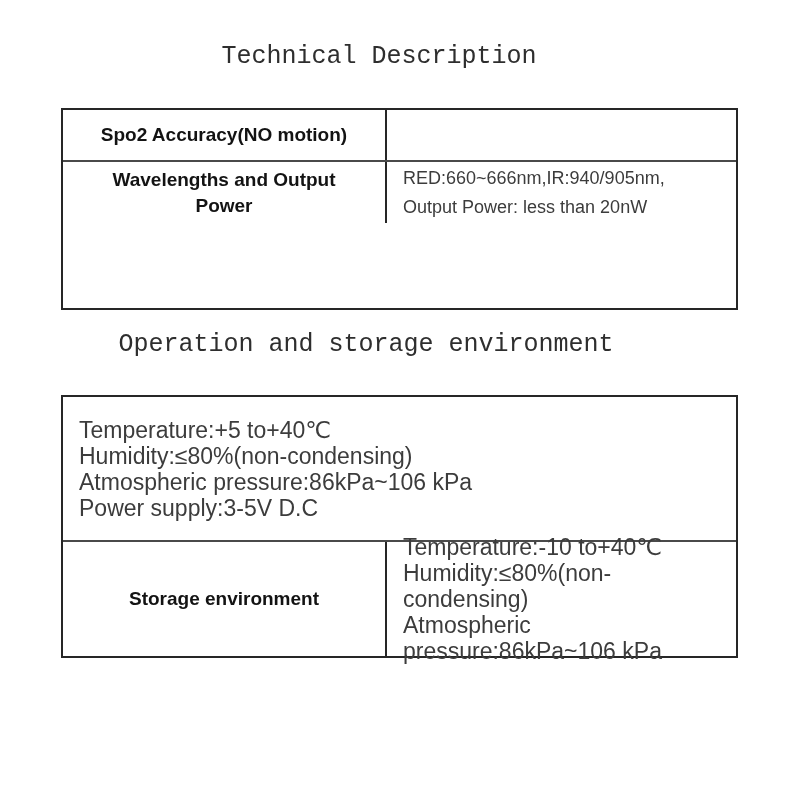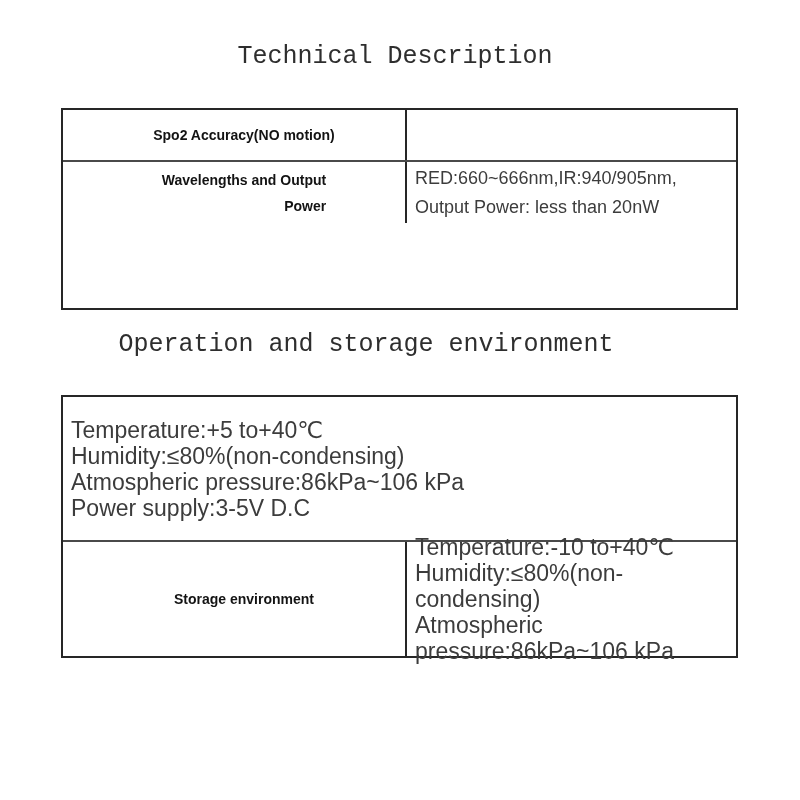--- a/index.html
+++ b/index.html
@@ -18,21 +18,21 @@
     position: absolute;
     text-align: center;
     font-family: "Liberation Mono", "DejaVu Sans Mono", monospace;
     font-size: 25px;
     font-weight: 400;
     color: #2e2e2e;
     white-space: nowrap;
   }
   #heading-technical {
     top: 42px;
-    left: 16px;
+    left: 0;
     width: 758px;
   }
   #heading-environment {
     top: 330px;
     left: 0;
     width: 732px;
   }
   .spec-table {
     position: absolute;
     left: 61px;
@@ -58,40 +58,39 @@
   .cell {
     box-sizing: border-box;
     display: flex;
     align-items: center;
   }
   .cell-label {
     width: 324px;
     flex: 0 0 324px;
     border-right: 2px solid #262626;
     justify-content: center;
-    text-align: right;
+    text-align: center;
     font-weight: 700;
-    font-size: 14px;
+    font-size: 19px;
     line-height: 26px;
     color: #131313;
     white-space: pre-line;
-    margin-left: 20px;
   }
   .cell-value {
     flex: 1 1 auto;
     justify-content: center;
     text-align: center;
     font-size: 18px;
     color: #3c3c3c;
     white-space: pre-line;
   }
   .cell-value.left {
     justify-content: flex-start;
     text-align: left;
-    padding-left: 8px;
+    padding-left: 16px;
     padding-right: 6px;
   }
   .cell-value.lines-2 { font-size: 18px; line-height: 29px; }
   .cell-value.lines-env { font-size: 23px; line-height: 26px; }
 </style>
 </head>
 <body>
 
 <div id="heading-technical" class="page-heading">Technical Description</div>
 

